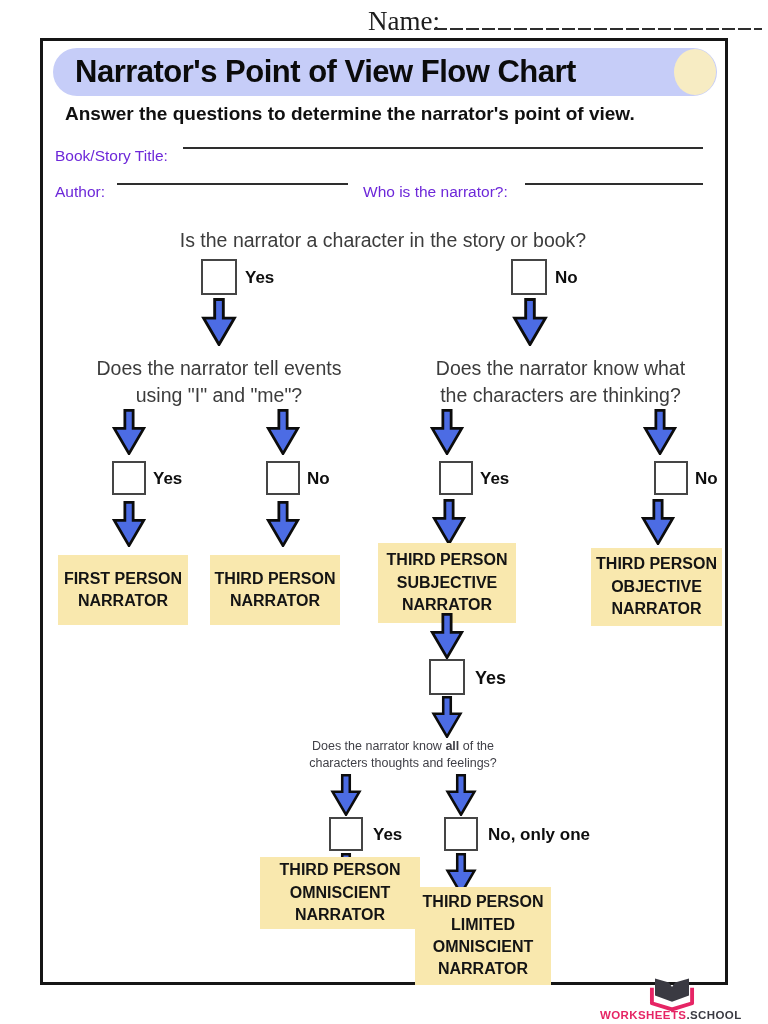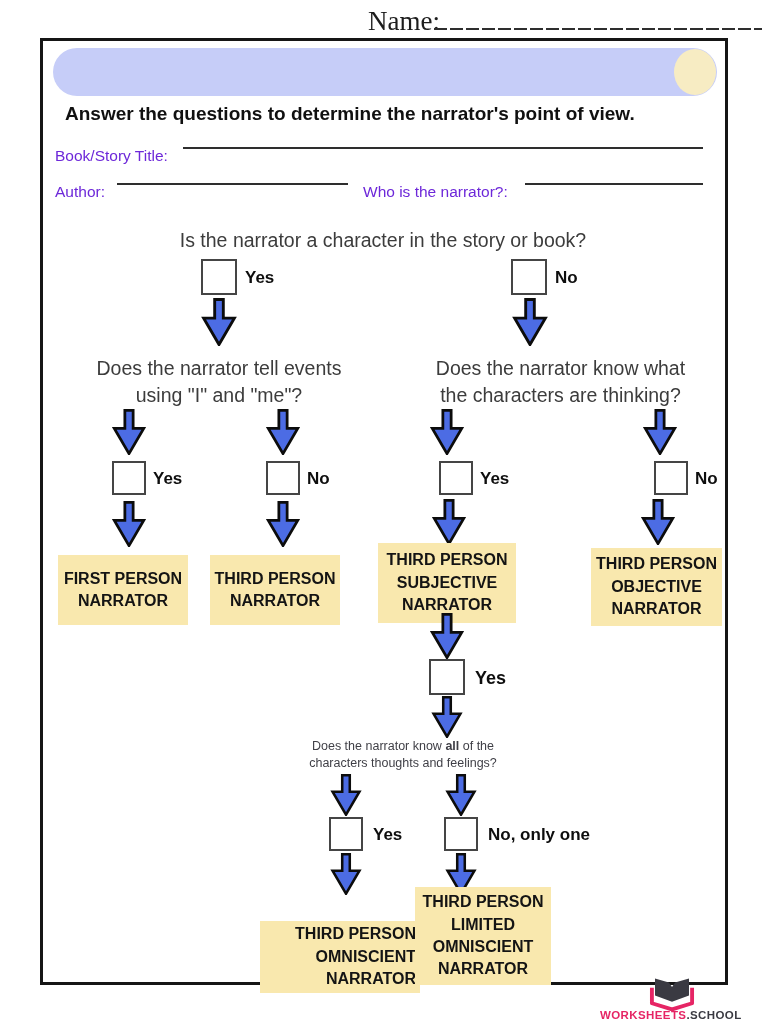--- a/index.html
+++ b/index.html
@@ -68,20 +68,21 @@
 
 <div class="page">
 
   <span class="name-label">Name:</span>
   <div class="name-line"></div>
 
   <div class="sheet">
 
     <div class="title-pill">
       <div class="title-accent"></div>
+      <div class="title-text">Narrator's Point of View Flow Chart</div>
     </div>
 
     <div class="subtitle">Answer the questions to determine the narrator's point of view.</div>
 
     <span class="field-label" style="left:12px; top:106px;">Book/Story Title:</span>
     <div class="blank-line" style="left:140px; top:90px; width:520px;"></div>
 
     <span class="field-label" style="left:12px; top:142px;">Author:</span>
     <div class="blank-line" style="left:74px; top:126px; width:231px;"></div>
     <span class="field-label" style="left:312px; top:142px;margin-left:8px;">Who is the narrator?:</span>
@@ -173,21 +174,21 @@
     <div class="checkbox" style="left:401px; top:776px;"></div>
     <span class="cb-label" style="left:445px; top:784px;">No, only one</span>
 
     <svg class="arrow sm" style="left:287px; top:812px;">
         <use href="#down-arrow"></use>
       </svg>
     <svg class="arrow sm" style="left:402px; top:812px;">
         <use href="#down-arrow"></use>
       </svg>
 
-    <div class="result-box" style="left:217px; top:880px; width:160px; height:72px;text-align:right;">THIRD PERSON OMNISCIENT NARRATOR</div>
+    <div class="result-box" style="left:217px; top:816px; width:160px; height:72px;">THIRD PERSON OMNISCIENT NARRATOR</div>
     <div class="result-box" style="left:372px; top:846px; width:136px; height:98px;">THIRD PERSON LIMITED OMNISCIENT NARRATOR</div>
 
   </div>
 
   <svg class="brand-icon" viewBox="0 0 64 44">
     <path d="M6 14 v20 l26 8 26 -8 v-20" fill="none" stroke="#e62565" stroke-width="5" stroke-linejoin="round"></path>
     <path d="M10 2 L28 7 L32 13 L36 7 L54 2 L54 24 L32 32 L10 24 Z" fill="#3a3a42"></path>
   </svg>
   <div class="brand-text"><span class="brand-primary">WORKSHEETS</span><span class="brand-secondary">.SCHOOL</span></div>
 

